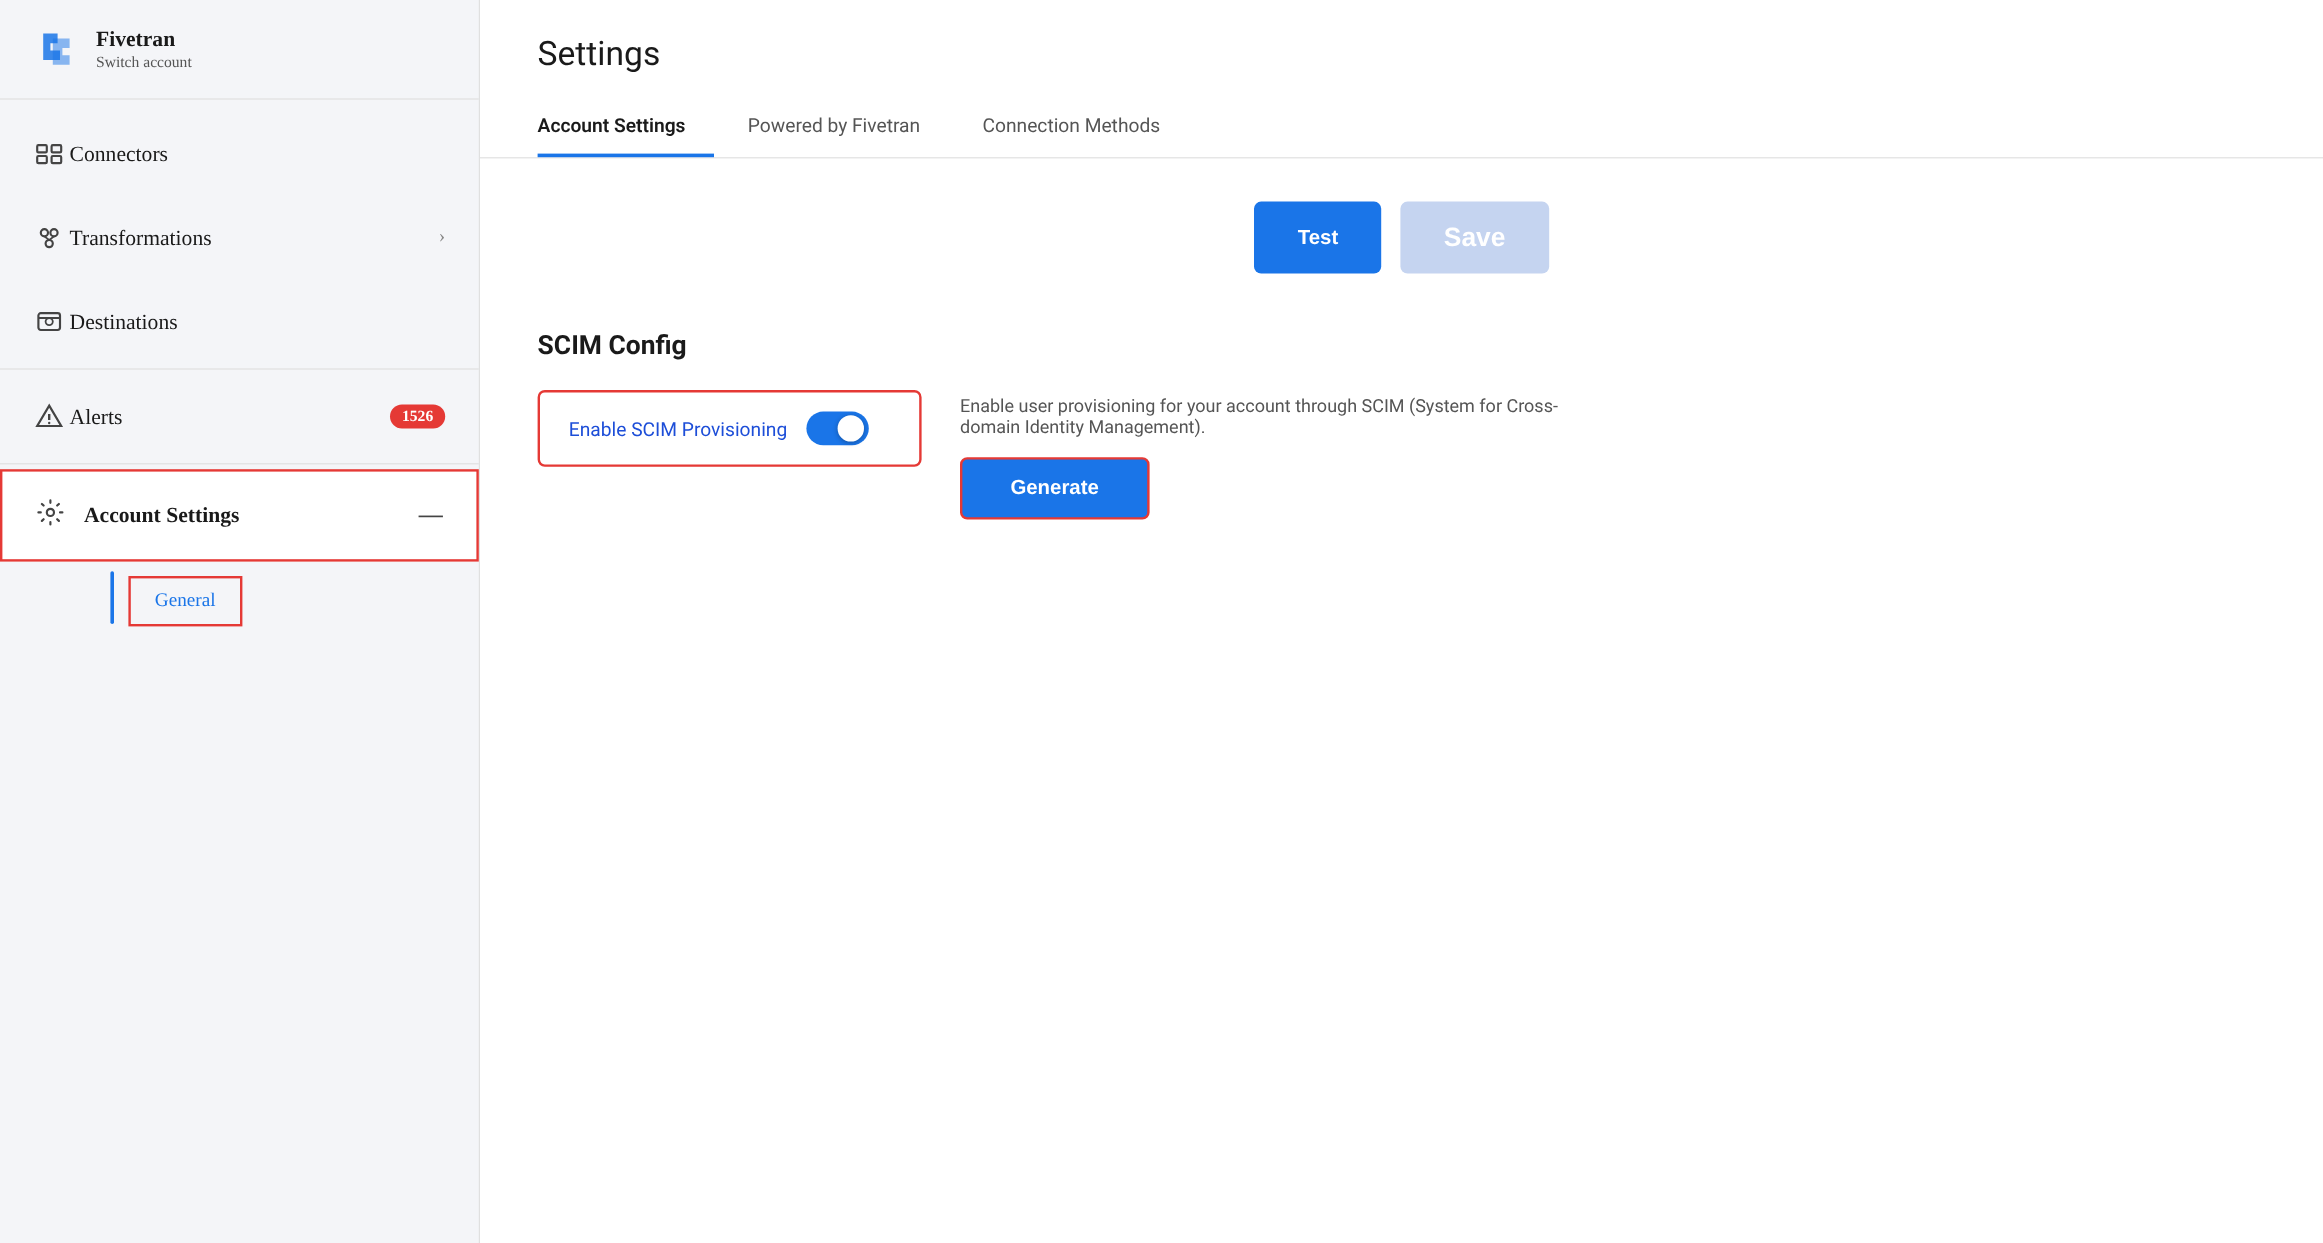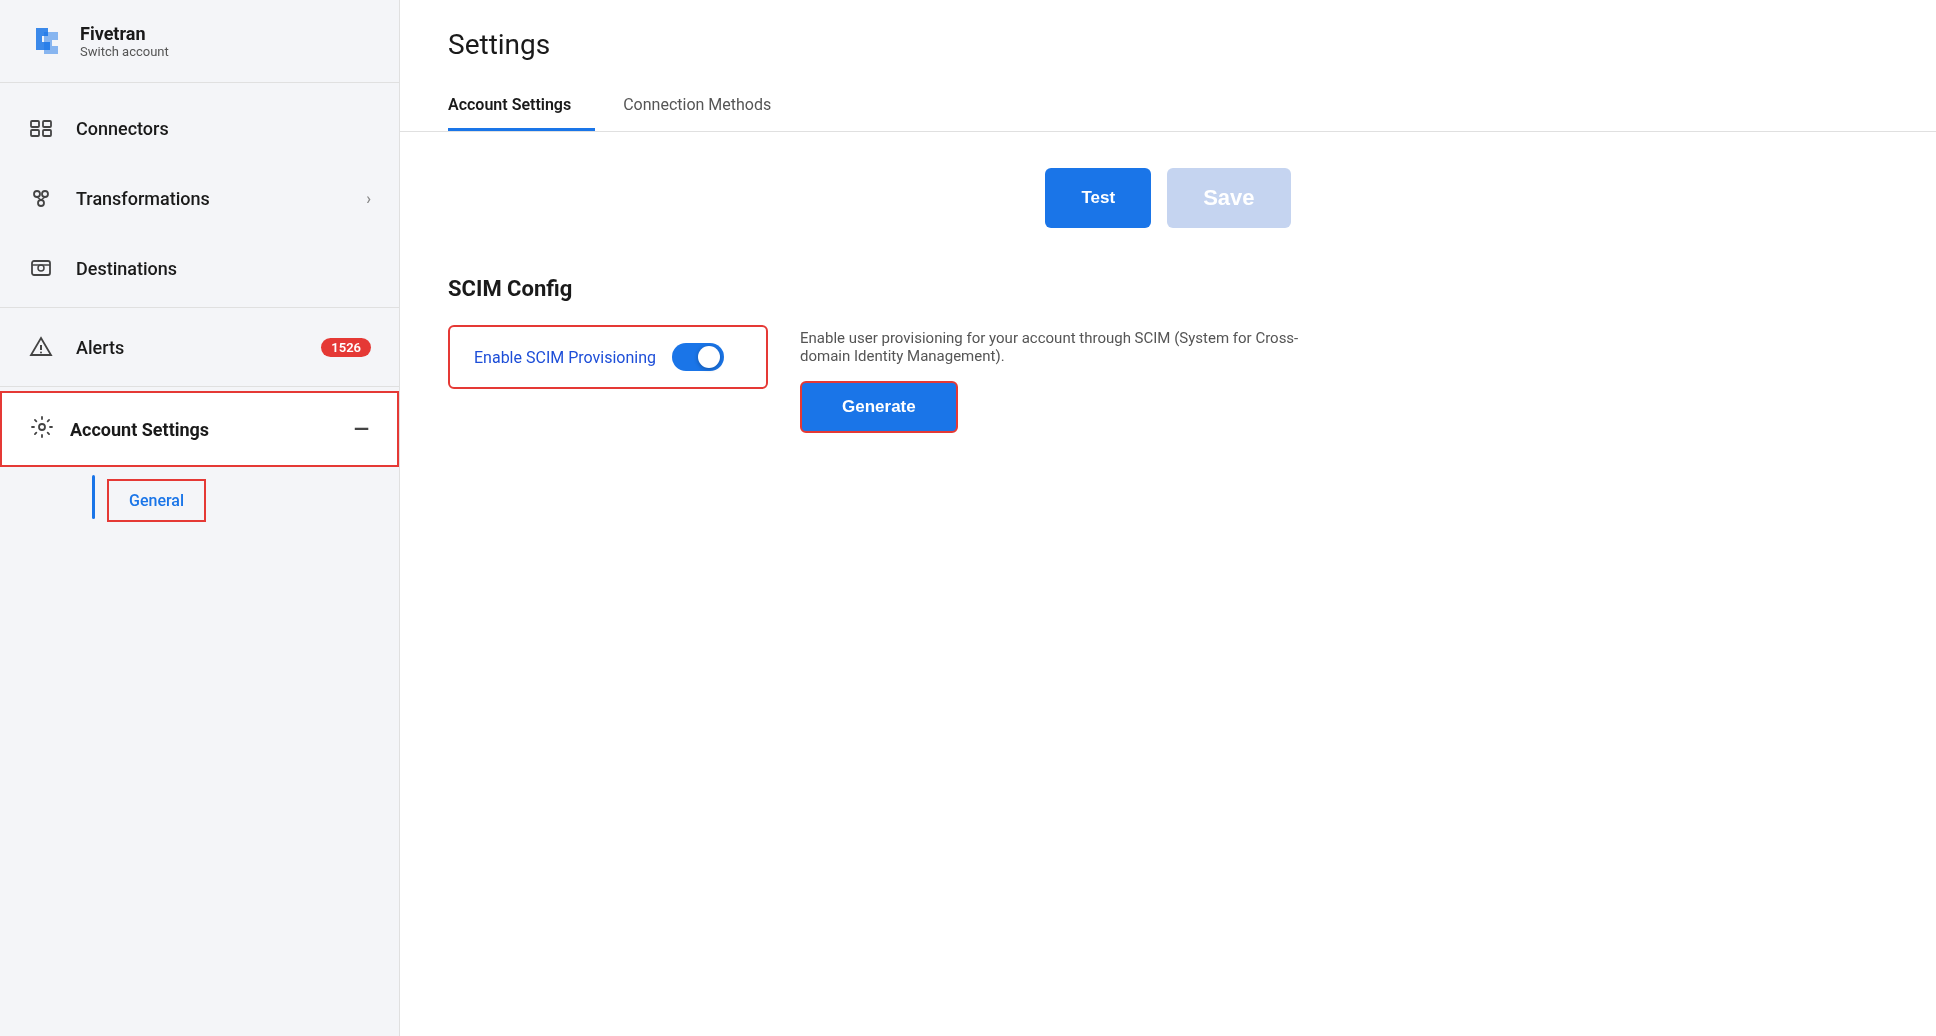--- a/index.html
+++ b/index.html
@@ -7,20 +7,21 @@
 
     
     .sidebar {
       width: 400px;
       min-width: 400px;
       background: #f4f5f8;
       display: flex;
       flex-direction: column;
       border-right: 1px solid #e0e0e0;
       height: 100%;
+      font-family: Liberation Serif, serif;
     }
     .sidebar-header {
       display: flex;
       align-items: center;
       padding: 22px 28px 22px 28px;
       gap: 14px;
       border-bottom: 1px solid #e0e0e0;
     }
     .fivetran-logo {
       width: 38px;
@@ -37,21 +38,21 @@
       color: #555;
     }
 
     .sidebar-nav {
       flex: 1;
       padding: 10px 0;
     }
     .nav-item {
       display: flex;
       align-items: center;
-      gap: 22px;
+      gap: 4px;
       padding: 22px 28px;
       font-size: 18px;
       font-weight: 500;
       color: #1a1a1a;
       cursor: pointer;
       position: relative;
     }
     .nav-item .nav-icon {
       width: 26px;
       height: 26px;
@@ -356,20 +357,21 @@
     </div>
 
   </div>
 </div>
 
 <div class="main">
   <div class="page-header">
     <h1 class="page-title">Settings</h1>
     <div class="tabs">
       <div class="tab active">Account Settings</div>
+      <div class="tab">Powered by Fivetran</div>
       <div class="tab">Connection Methods</div>
     </div>
   </div>
 
   <div class="page-content">
 
     <div class="action-bar">
       <button class="btn-test">Test</button>
       <button class="btn-save">Save</button>
     </div>

